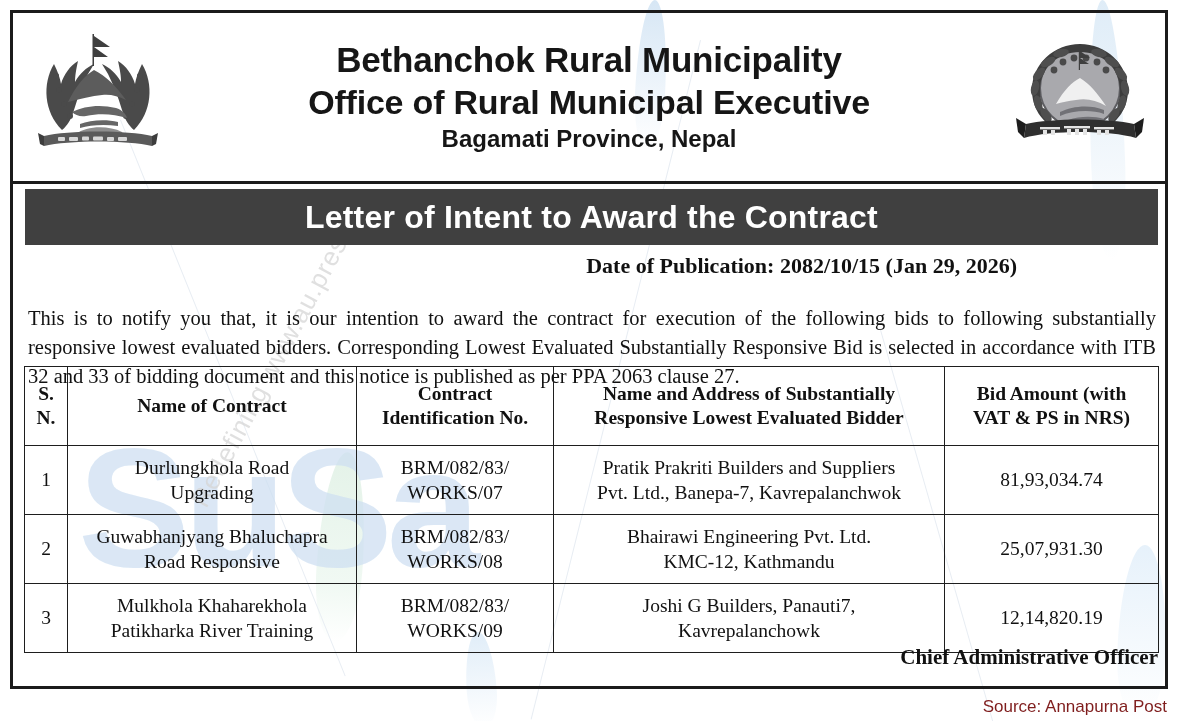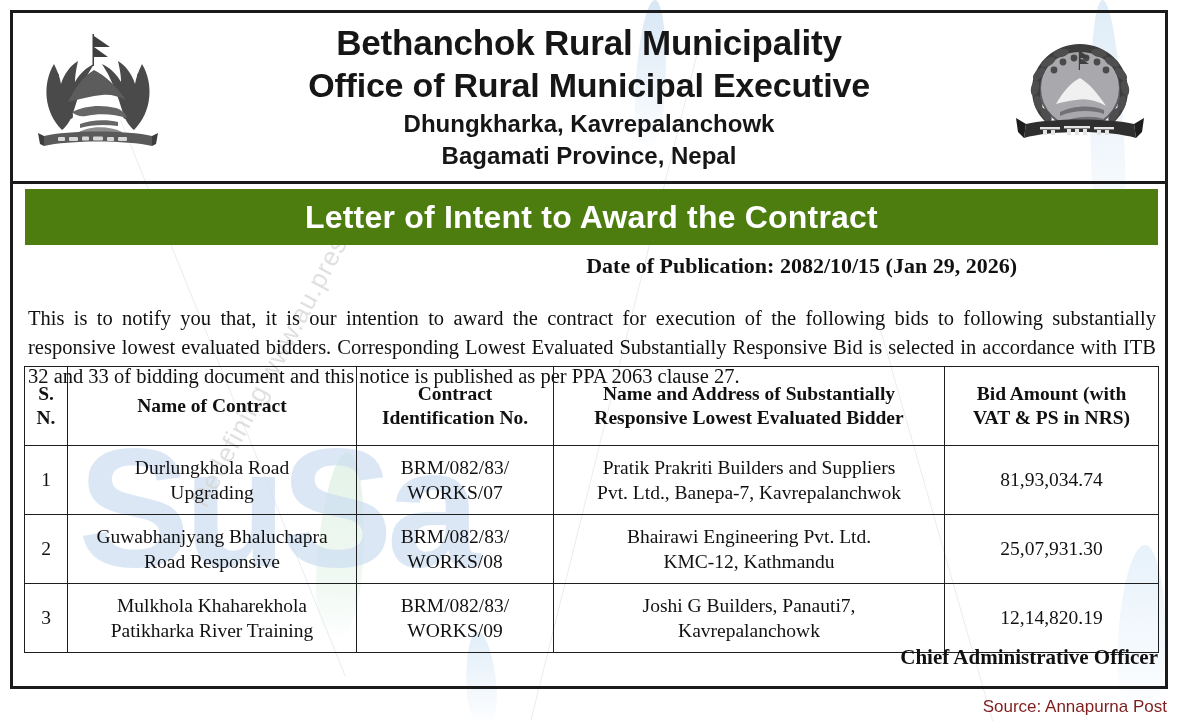--- a/index.html
+++ b/index.html
@@ -147,21 +147,21 @@
     z-index: 3;
   }
 
   
   #banner {
     position: absolute;
     left: 25px;
     top: 189px;
     width: 1133px;
     height: 56px;
-    background: #4d7c0f;
+    background: #404040;
     z-index: 3;
     display: flex;
     align-items: center;
     justify-content: center;
   }
   #banner-title {
     color: #ffffff;
     font-family: "Liberation Sans", "DejaVu Sans", sans-serif;
     font-size: 32px;
     font-weight: 700;
@@ -334,21 +334,20 @@
         <rect x="65" y="110.5" width="10" height="4" rx="1"></rect>
         <rect x="79" y="111" width="7" height="4" rx="1"></rect>
         <rect x="90" y="111" width="9" height="4" rx="1"></rect>
       </g>
     </svg>
   </div>
 
   <div id="masthead-titles">
     <div class="title-l1">Bethanchok Rural Municipality</div>
     <div class="title-l2">Office of Rural Municipal Executive</div>
-    <div class="title-l3">Dhungkharka, Kavrepalanchowk</div>
     <div class="title-l4">Bagamati Province, Nepal</div>
   </div>
 
   <div class="emblem-slot">
 
     <svg class="emblem-svg" width="140" height="140" viewBox="0 0 140 140">
 
       <circle cx="70" cy="62" r="40" fill="#a9a9ad"></circle>
       <circle cx="70" cy="62" r="40" fill="none" stroke="#5e5e62" stroke-width="2"></circle>
 

